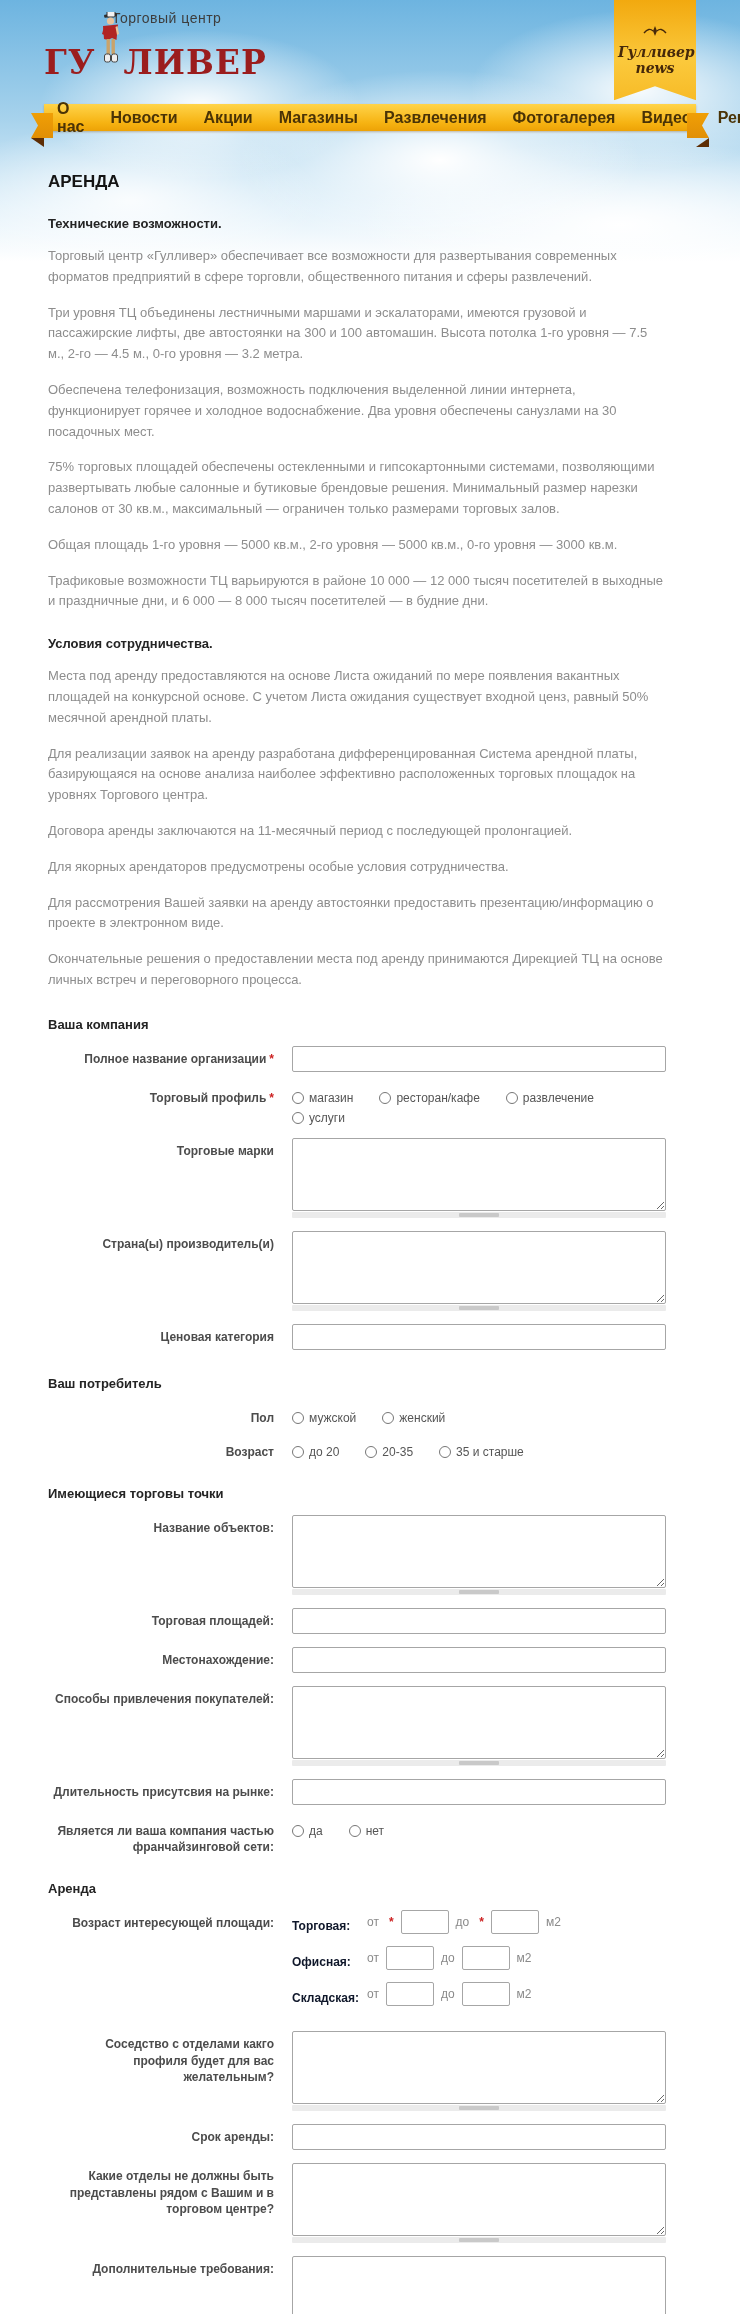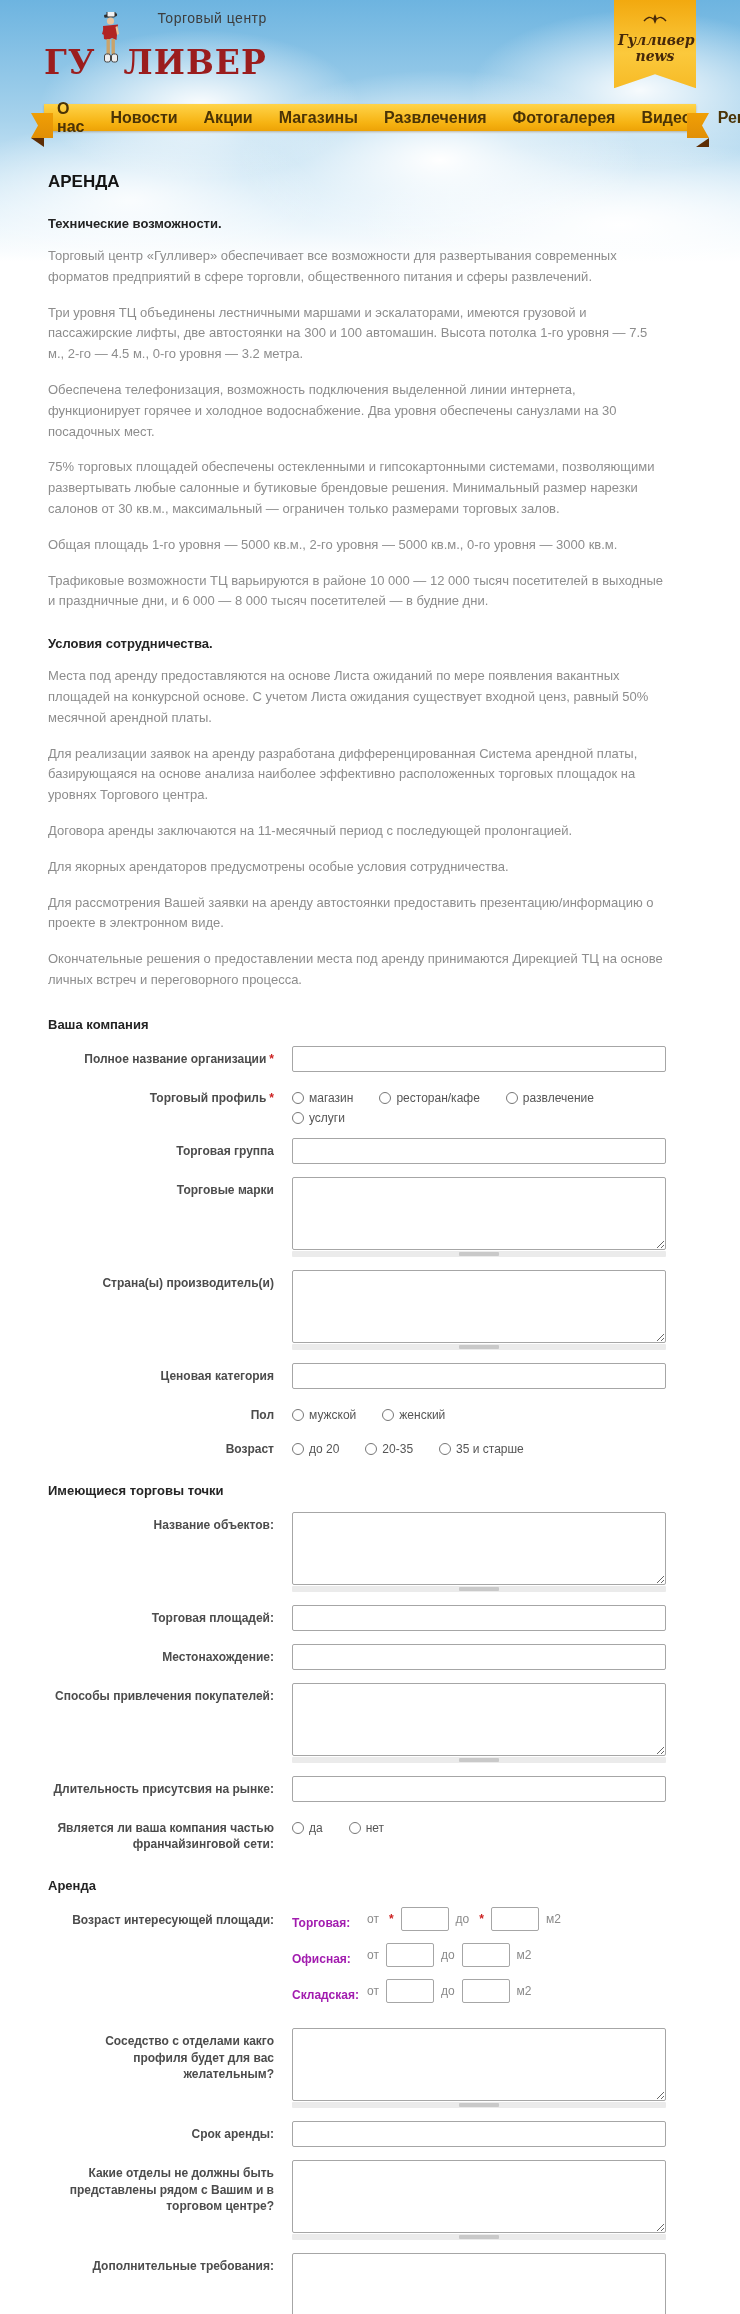--- a/index.html
+++ b/index.html
@@ -11,27 +11,27 @@
       radial-gradient(closest-side, #ffffff, rgba(255,255,255,0)) 240px 70px/400px 180px no-repeat,
       radial-gradient(closest-side, rgba(255,255,255,.92), rgba(255,255,255,0)) 470px 10px/340px 160px no-repeat,
       radial-gradient(closest-side, #ffffff, rgba(255,255,255,0)) 360px 140px/520px 170px no-repeat,
       radial-gradient(closest-side, rgba(255,255,255,.85), rgba(255,255,255,0)) -60px 120px/380px 160px no-repeat,
       linear-gradient(180deg,#6db4e0 0%,#a6d2ec 45%,#e2f1fa 80%,#ffffff 100%) 0 0/740px 262px no-repeat
       #ffffff;
   }
   .header{position:relative;height:150px;}
 
   
-  .logo{position:absolute;left:44px;top:4px;cursor:pointer;text-align:right;}
+  .logo{position:absolute;left:44px;top:4px;cursor:pointer;}
   .logo-top{font-size:14px;color:#3d3d3d;margin:6px 0 0 68px;letter-spacing:.5px;}
   .logo-main{font-family:"DejaVu Serif", serif;font-weight:bold;color:#9b1d1d;font-size:33px;letter-spacing:1px;display:flex;align-items:flex-end;line-height:1;}
   .logo-fig{display:inline-block;margin:0 1px -4px 1px;position:relative;top:-14px;}
 
   
-  .news-ribbon{position:absolute;top:0;right:44px;width:74px;padding:12px 4px 24px;text-align:center;
+  .news-ribbon{position:absolute;top:0;right:44px;width:74px;padding:24px 4px 24px;text-align:center;
     background:linear-gradient(180deg,#f2a90f,#fbc93c 60%,#f7bb27);
     clip-path:polygon(0 0,100% 0,100% 100%,50% calc(100% - 14px),0 100%);
     box-shadow:0 2px 4px rgba(0,0,0,.2);cursor:pointer;}
   .news-ribbon .orn{display:block;margin:0 auto 2px;}
   .news-text{font-family:"DejaVu Serif", serif;font-style:italic;font-weight:bold;color:#46290a;font-size:14px;line-height:1.15;}
 
   
   .navwrap{position:absolute;left:44px;right:44px;top:104px;height:27px;
     background:linear-gradient(180deg,#ffd44a,#f6b312 70%,#eda206);
     box-shadow:0 1px 2px rgba(120,70,0,.35);}
@@ -60,21 +60,21 @@
   .ctrl{flex:1;max-width:374px;}
   input.tin{width:100%;height:26px;border:1px solid #a6a6a6;border-radius:2px;box-sizing:border-box;font-size:12px;padding:2px 6px;background:#fff;}
   textarea{width:100%;height:73px;border:1px solid #a6a6a6;border-radius:2px;box-sizing:border-box;font-size:12px;padding:3px 6px;background:#fff;resize:both;display:block;}
   .hbar{height:6px;background:#ebebeb;margin-top:1px;position:relative;border-radius:1px;}
   .hthumb{position:absolute;left:50%;margin-left:-20px;top:1px;width:40px;height:4px;background:#c9c9c9;border-radius:1px;}
   .radios{display:flex;flex-wrap:wrap;gap:6px 26px;padding-top:6px;}
   .opt{display:flex;align-items:center;gap:5px;font-size:12px;color:#555;cursor:pointer;}
   .opt input{width:12px;height:12px;margin:0;}
   .req{color:#cc2222;font-weight:bold;margin-left:3px;font-size:12px;}
   .arow{display:flex;align-items:center;gap:7px;margin-bottom:12px;font-size:12px;color:#8a8a8a;}
-  .arow b{width:68px;flex:none;color:#a21caf;font-size:12px;margin-top:8px;}
+  .arow b{width:68px;flex:none;color:#0f172a;font-size:12px;margin-top:8px;}
   .arow input{width:48px;height:24px;border:1px solid #a6a6a6;border-radius:2px;font-size:12px;padding:1px 4px;box-sizing:border-box;}
 </style>
 </head>
 <body>
 
 <div class="header">
 
   <div class="logo">
     <div class="logo-top">Торговый центр</div>
     <div class="logo-main">
@@ -191,44 +191,43 @@
               <span>развлечение</span>
             </label>
             <label class="opt">
               <input type="radio" name="trade-profile" style="">
               <span>услуги</span>
             </label>
           </div>
         </div>
       </div>
       <div class="row">
-        <label class="lbl">Торговая группа</label>
-        <div class="ctrl"><input class="tin" type="text" style=""></div>
-      </div>
-      <div class="row">
         <label class="lbl">Торговые марки</label>
         <div class="ctrl">
           <textarea style=""></textarea>
           <div class="hbar">
             <div class="hthumb"></div>
           </div>
         </div>
       </div>
       <div class="row">
         <label class="lbl">Страна(ы) производитель(и)</label>
         <div class="ctrl">
           <textarea style=""></textarea>
           <div class="hbar">
             <div class="hthumb"></div>
           </div>
         </div>
       </div>
       <div class="row">
         <label class="lbl">Ценовая категория</label>
         <div class="ctrl"><input class="tin" type="text" style=""></div>
+      </div>
+      <div class="form-section">
+        <h3>Ваш потребитель</h3>
       </div>
       <div class="row">
         <label class="lbl">Пол</label>
         <div class="ctrl">
           <div class="radios">
             <label class="opt">
               <input type="radio" name="gender" style="">
               <span>мужской</span>
             </label>
             <label class="opt">

